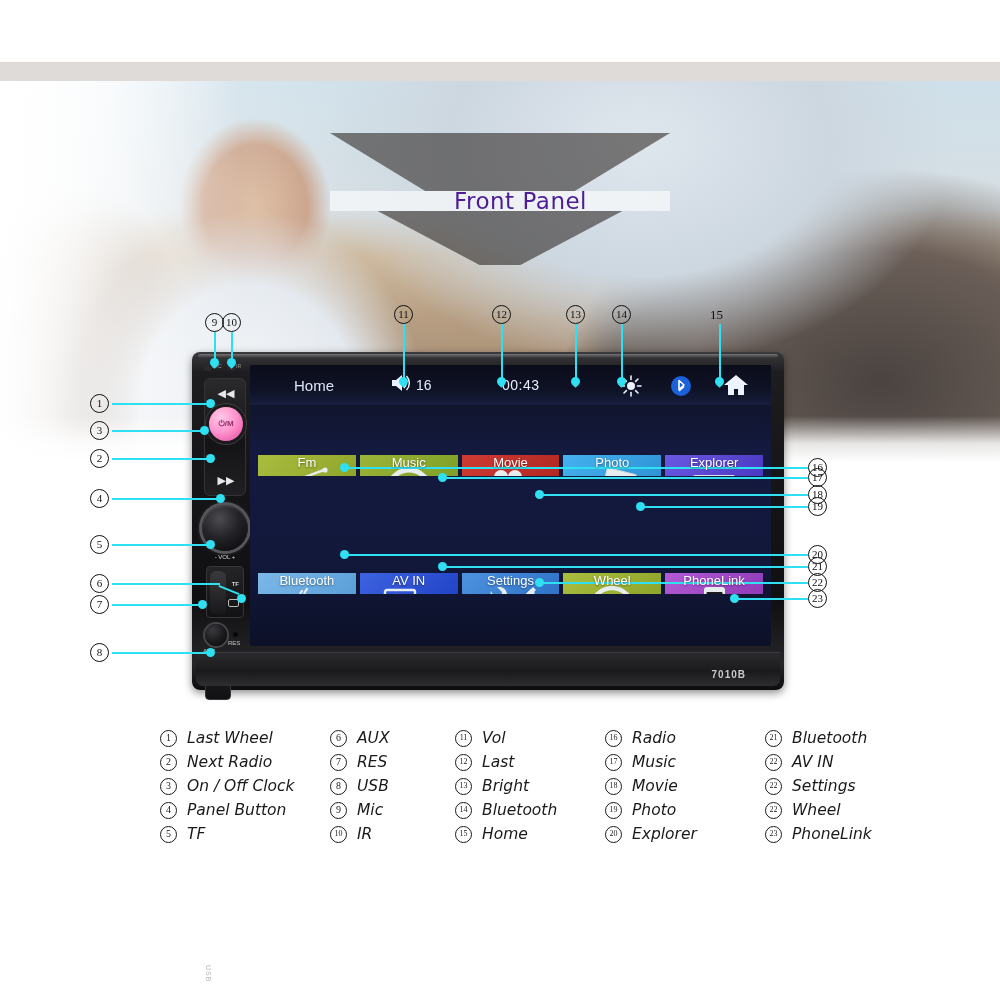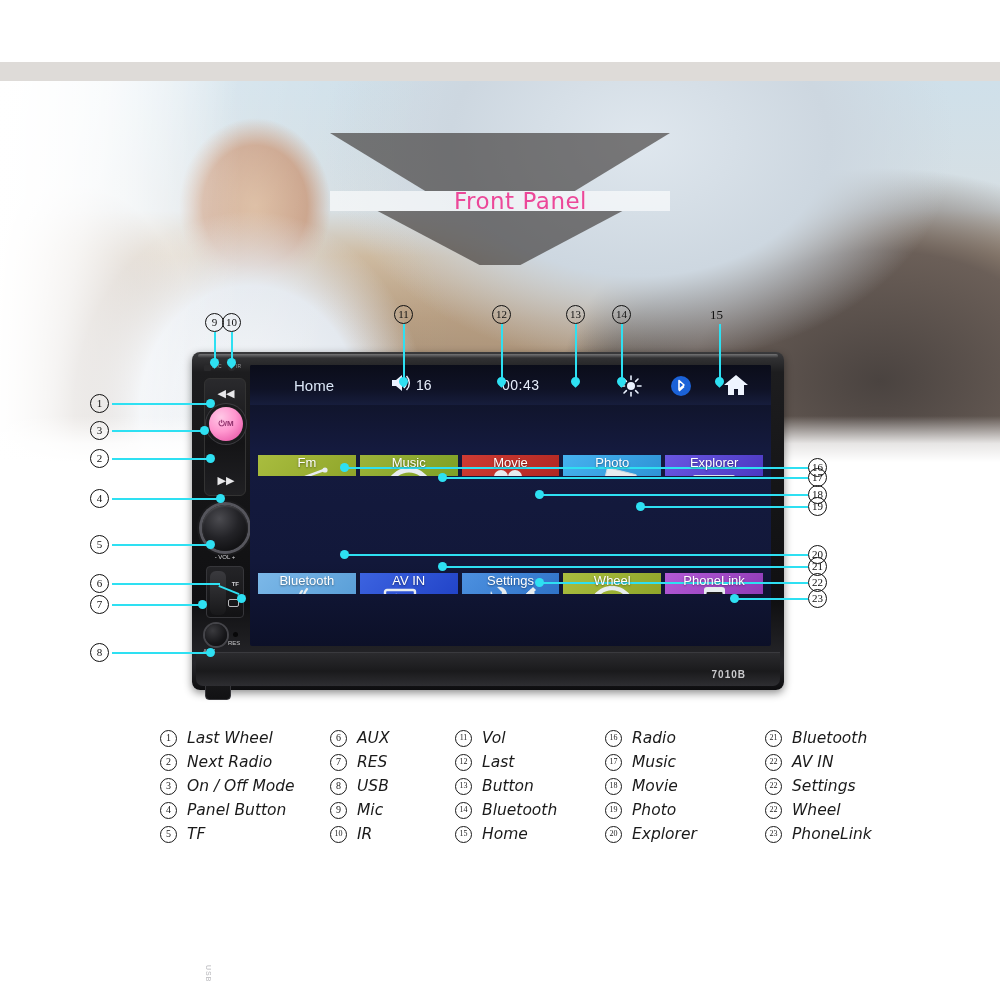--- a/index.html
+++ b/index.html
@@ -47,21 +47,21 @@
   }
 
   
   .banner { position:absolute; left:330px; top:133px; width:340px; height:130px; }
   .chev { position:absolute; left:0; width:340px; }
   .chev1 { top:0; height:58px; background:rgba(32,26,22,0.55); clip-path: polygon(0 0, 100% 0, 72% 100%, 28% 100%); }
   .chev2 { top:58px; height:20px; background:rgba(255,255,255,0.62); clip-path: polygon(0 0, 100% 0, 100% 100%, 0 100%); }
   .chev3 { top:78px; height:54px; background:rgba(32,26,22,0.55); clip-path: polygon(14% 0, 86% 0, 56% 100%, 44% 100%); }
   .banner-title {
     position:absolute; left:0; top:55px; width:340px; text-align:center;
-    font-family:"DejaVu Sans", sans-serif; font-size:23px; color:#ec4899; letter-spacing:.5px;padding-left:41px;
+    font-family:"DejaVu Sans", sans-serif; font-size:23px; color:#4c1d95; letter-spacing:.5px;padding-left:41px;
   }
 
   
   .unit {
     position:absolute; left:192px; top:352px; width:592px; height:338px;
     border-radius:8px;
     background:linear-gradient(180deg,#3a3a3c 0%, #1d1d1f 6%, #151517 40%, #101012 74%, #26262a 92%, #0d0d0f 100%);
     box-shadow: 0 3px 9px rgba(0,0,0,.45);
   }
   .unit-top-hl {
@@ -569,21 +569,21 @@
       <div class="lg-item">
         <span class="lg-num">1</span>
         <span class="lg-txt">Last Wheel</span>
         </div>
       <div class="lg-item">
         <span class="lg-num">2</span>
         <span class="lg-txt">Next Radio</span>
         </div>
       <div class="lg-item">
         <span class="lg-num">3</span>
-        <span class="lg-txt">On / Off Mode</span>
+        <span class="lg-txt">On / Off Clock</span>
         </div>
       <div class="lg-item">
         <span class="lg-num">4</span>
         <span class="lg-txt">Panel Button</span>
         </div>
       <div class="lg-item">
         <span class="lg-num">5</span>
         <span class="lg-txt">TF</span>
         </div>
     </div>
@@ -615,21 +615,21 @@
       <div class="lg-item">
         <span class="lg-num" style="font-size:8px">11</span>
         <span class="lg-txt">Vol</span>
         </div>
       <div class="lg-item">
         <span class="lg-num" style="font-size:8px">12</span>
         <span class="lg-txt">Last</span>
         </div>
       <div class="lg-item">
         <span class="lg-num" style="font-size:8px">13</span>
-        <span class="lg-txt">Button</span>
+        <span class="lg-txt">Bright</span>
         </div>
       <div class="lg-item">
         <span class="lg-num" style="font-size:8px">14</span>
         <span class="lg-txt">Bluetooth</span>
         </div>
       <div class="lg-item">
         <span class="lg-num" style="font-size:8px">15</span>
         <span class="lg-txt">Home</span>
         </div>
     </div>

